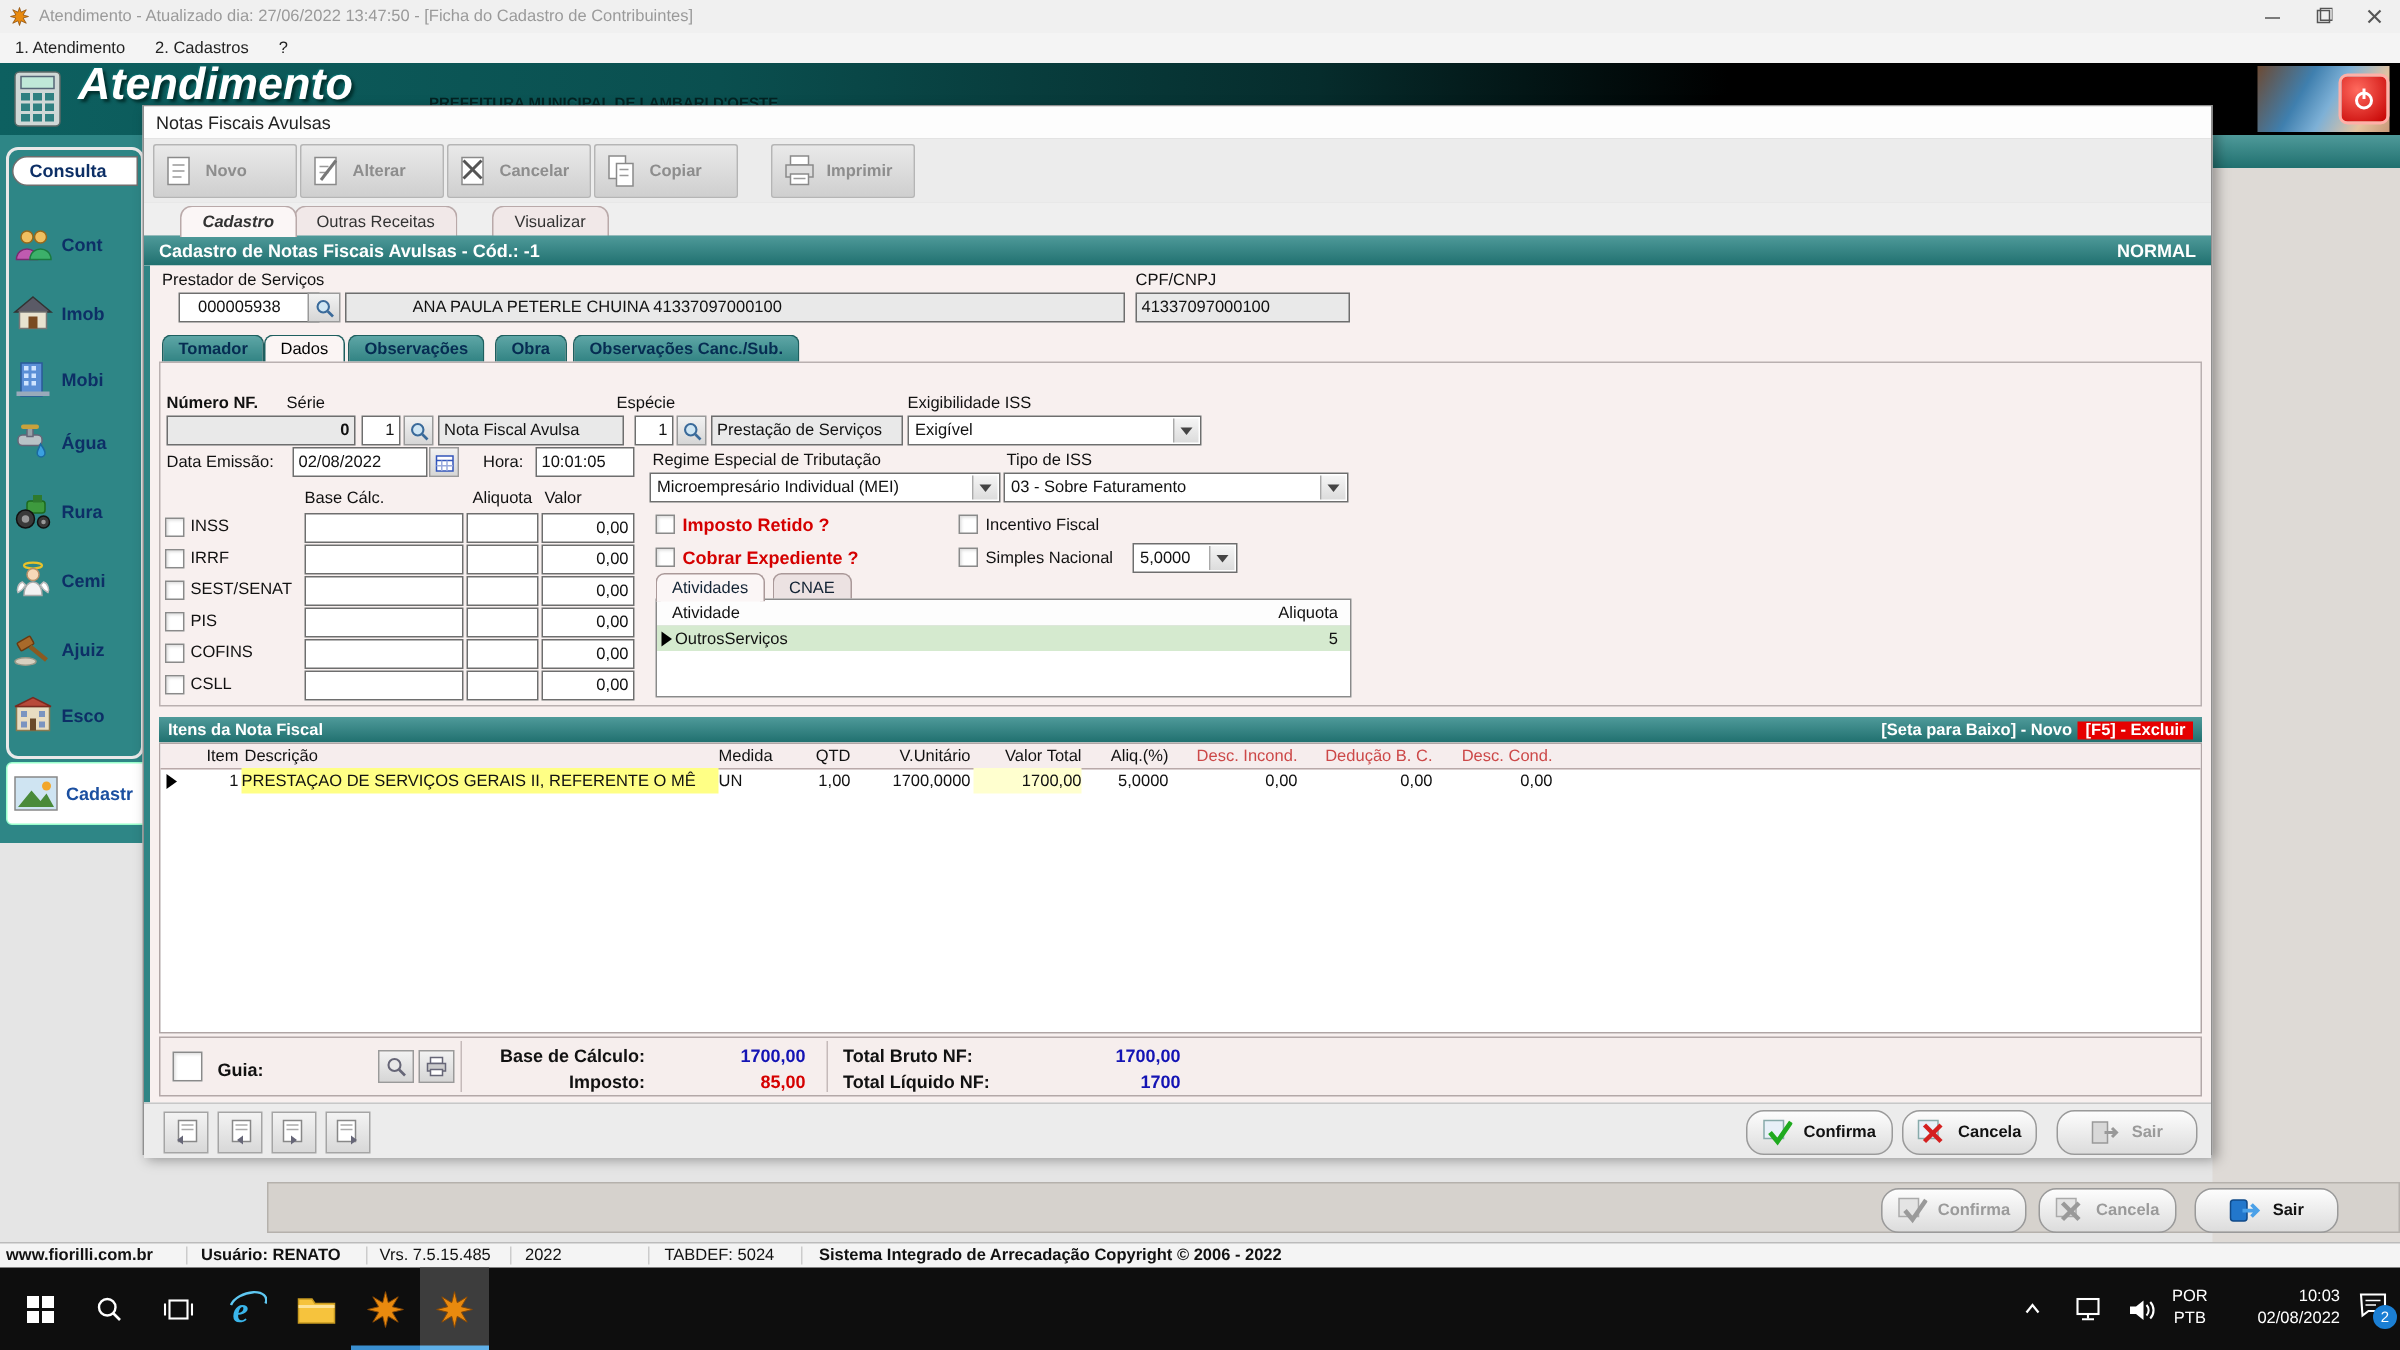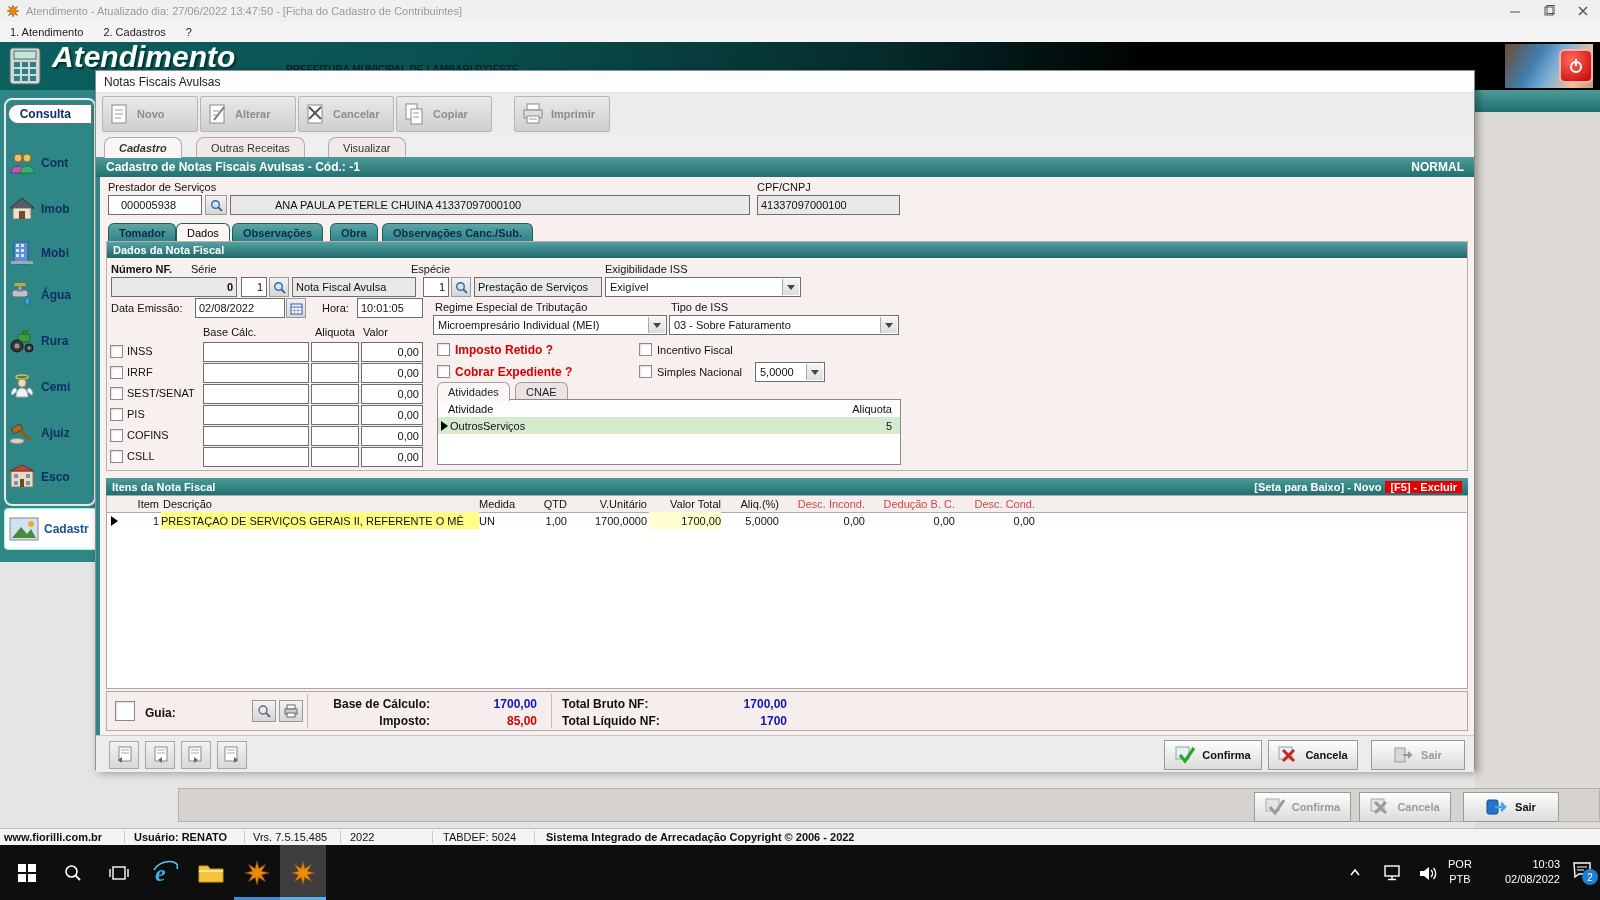--- a/index.html
+++ b/index.html
@@ -41,21 +41,21 @@
     border:1px solid #8f8f8f;box-shadow:3px 3px 8px rgba(0,0,0,.35);box-sizing:border-box;}
   .mdittl{position:absolute;left:0;top:0;width:100%;height:22px;background:#fdfdfd;border-bottom:1px solid #e3e3e3;
     display:flex;align-items:center;padding-left:8px;box-sizing:border-box;font-size:12px;color:#222;}
   .mditb{position:absolute;left:0;top:22px;width:100%;height:42px;background:#ececec;border-bottom:1px solid #d5d5d5;}
   .tbtn{position:absolute;top:3px;height:36px;width:96px;background:linear-gradient(#e9e9e9,#cfcfcf);
     border:1px solid #b5b5b5;border-radius:2px;display:flex;align-items:center;justify-content:flex-start;
     gap:8px;padding-left:8px;box-sizing:border-box;color:#8d8d8d;font-weight:bold;}
   .tabrow{position:absolute;left:0;top:64px;width:100%;height:22px;background:#efefef;border-bottom:1px solid #c9c9c9;}
   .bigtab{position:absolute;top:2px;height:20px;padding:0 14px;display:flex;align-items:center;
     background:#f1e8e8;border:1px solid #b9a9a9;border-bottom:none;border-radius:8px 8px 0 0;color:#333;}
-  .bigtab.act{background:#fbf6f6;font-weight:bold;font-style:italic;z-index:2;}
+  .bigtab.act{background:#fbf6f6;font-weight:bold;font-style:italic;z-index:2;margin-left:16px;}
   .capbar{position:absolute;left:0;top:86px;width:100%;height:20px;
     background:linear-gradient(180deg,#4f9a9a,#20706f);color:#fff;font-weight:bold;font-size:12px;
     display:flex;align-items:center;padding:0 10px;box-sizing:border-box;}
   .mform{position:absolute;left:0;top:106px;width:100%;height:558px;background:#f8f0ef;
     border-left:4px solid #2f8585;box-sizing:border-box;}
   .lbl{position:absolute;white-space:nowrap;color:#111;}
   .fld{position:absolute;height:20px;border:1px solid #6e6e6e;background:#fff;font-family:inherit;
     font-size:11px;padding:0 3px;box-sizing:border-box;color:#111;}
   .fld.ro{background:#e9e9e9;}
   .fld.num{text-align:right;}
@@ -80,21 +80,21 @@
     border-radius:6px 6px 0 0;color:#062c52;font-weight:bold;}
   .ttab.act{background:#fbf5f4;color:#000;font-weight:normal;}
   .marker{width:0;height:0;border-top:5px solid transparent;border-bottom:5px solid transparent;border-left:7px solid #000;}
   .cell{position:absolute;top:0;height:16px;display:flex;align-items:center;white-space:nowrap;overflow:hidden;}
   .cell.r{justify-content:flex-end;}
   .redh{color:#cc4848;}
   .vblue{color:#1414b4;font-weight:bold;}
   .vred{color:#d50000;font-weight:bold;}
   .mbot{position:absolute;left:0;top:664px;width:100%;height:36px;background:#ececec;border-top:1px solid #c7c7c7;}
   .pbtn{position:absolute;top:4px;height:28px;background:linear-gradient(#fdfdfd,#dcdcdc);
-    border:1px solid #9a9a9a;border-radius:0;display:flex;align-items:center;justify-content:center;
+    border:1px solid #9a9a9a;border-radius:12px;display:flex;align-items:center;justify-content:center;
     gap:7px;font-weight:bold;color:#111;}
   .pbtn.dis{color:#9a9a9a;}
   .micon{position:absolute;top:5px;width:28px;height:26px;background:linear-gradient(#f3f3f3,#d8d8d8);
     border:1px solid #a5a5a5;display:flex;align-items:center;justify-content:center;}
   .outerbar{position:absolute;left:178px;top:788px;width:1422px;height:34px;background:#d6d2cd;
     border:1px solid #b5b1ac;box-sizing:border-box;}
   .statusbar{position:absolute;left:0;top:828px;width:1600px;height:17px;background:#f4f4f4;
     border-top:1px solid #bbb;}
   .stxt{position:absolute;top:2px;white-space:nowrap;color:#111;}
   .ssep{position:absolute;top:2px;width:1px;height:12px;background:#ccc;}
@@ -334,38 +334,37 @@
     </div>
 
     <div class="capbar">
       <span>Cadastro de Notas Fiscais Avulsas - Cód.: -1</span>
       <span style="margin-left:auto">NORMAL</span>
     </div>
 
     <div class="mform">
       <div class="lbl" style="left:8px;top:4px">Prestador de Serviços</div>
       <div class="lbl" style="left:657px;top:4px">CPF/CNPJ</div>
-      <input class="fld" style="left: 8px; top: 18px; width: 94px; padding-left: 12px;" readonly="" value="000005938">
+      <input class="fld" style="left: 19px; top: 18px; width: 94px; padding-left: 12px;" readonly="" value="000005938">
       <div class="sbtn" style="left:105px;top:18px">
         <svg width="13" height="13">
             <circle cx="5.5" cy="5.5" r="3.8" fill="#cfe6f4" stroke="#3a6a9a" stroke-width="1.4"></circle>
             <line x1="8.5" y1="8.5" x2="12" y2="12" stroke="#3a6a9a" stroke-width="1.8"></line>
           </svg>
       </div>
       <input class="fld ro" style="left: 130px; top: 18px; width: 520px; padding-left: 44px;" readonly="" value="ANA PAULA PETERLE CHUINA 41337097000100">
       <input class="fld ro" style="left: 657px; top: 18px; width: 143px;" readonly="" value="41337097000100">
 
       <div class="ttab" style="left:8px;top:46px">Tomador</div>
       <div class="ttab act" style="left:76px;top:46px">Dados</div>
       <div class="ttab" style="left:132px;top:46px">Observações</div>
       <div class="ttab" style="left:230px;top:46px">Obra</div>
       <div class="ttab" style="left:282px;top:46px">Observações Canc./Sub.</div>
 
       <div class="gb" style="left:6px;top:64px;width:1362px;height:230px">
-        <div class="gbhdr">Dados da Nota Fiscal</div>
         <div class="lbl" style="left:4px;top:21px;font-weight:bold">Número NF.</div>
         <div class="lbl" style="left:84px;top:21px">Série</div>
         <div class="lbl" style="left:304px;top:21px">Espécie</div>
         <div class="lbl" style="left:498px;top:21px">Exigibilidade ISS</div>
 
         <input class="fld num ro" style="left: 4px; top: 35px; width: 126px; font-weight: bold;" readonly="" value="0">
         <input class="fld num" style="left: 134px; top: 35px; width: 26px;" readonly="" value="1">
         <div class="sbtn" style="left:162px;top:35px;width:20px">
           <svg width="13" height="13">
               <circle cx="5.5" cy="5.5" r="3.8" fill="#cfe6f4" stroke="#3a6a9a" stroke-width="1.4"></circle>

